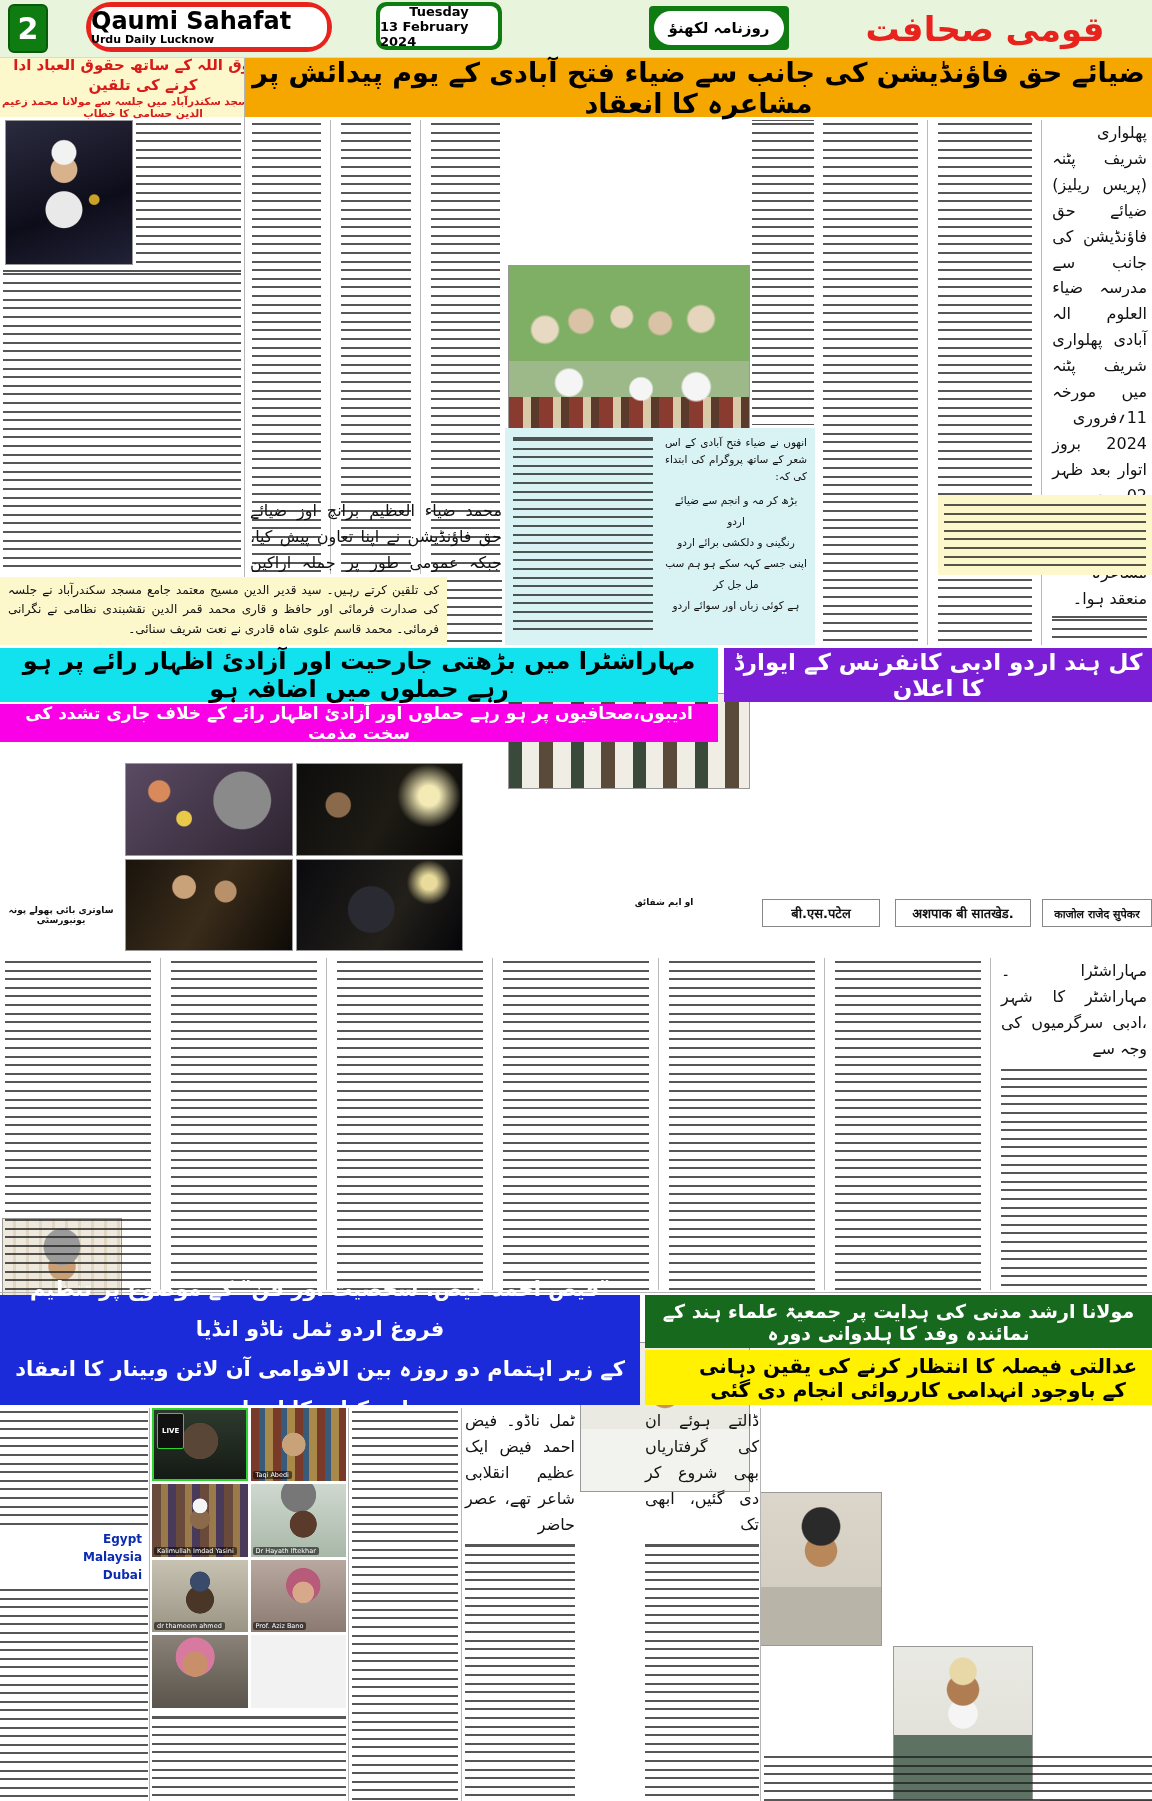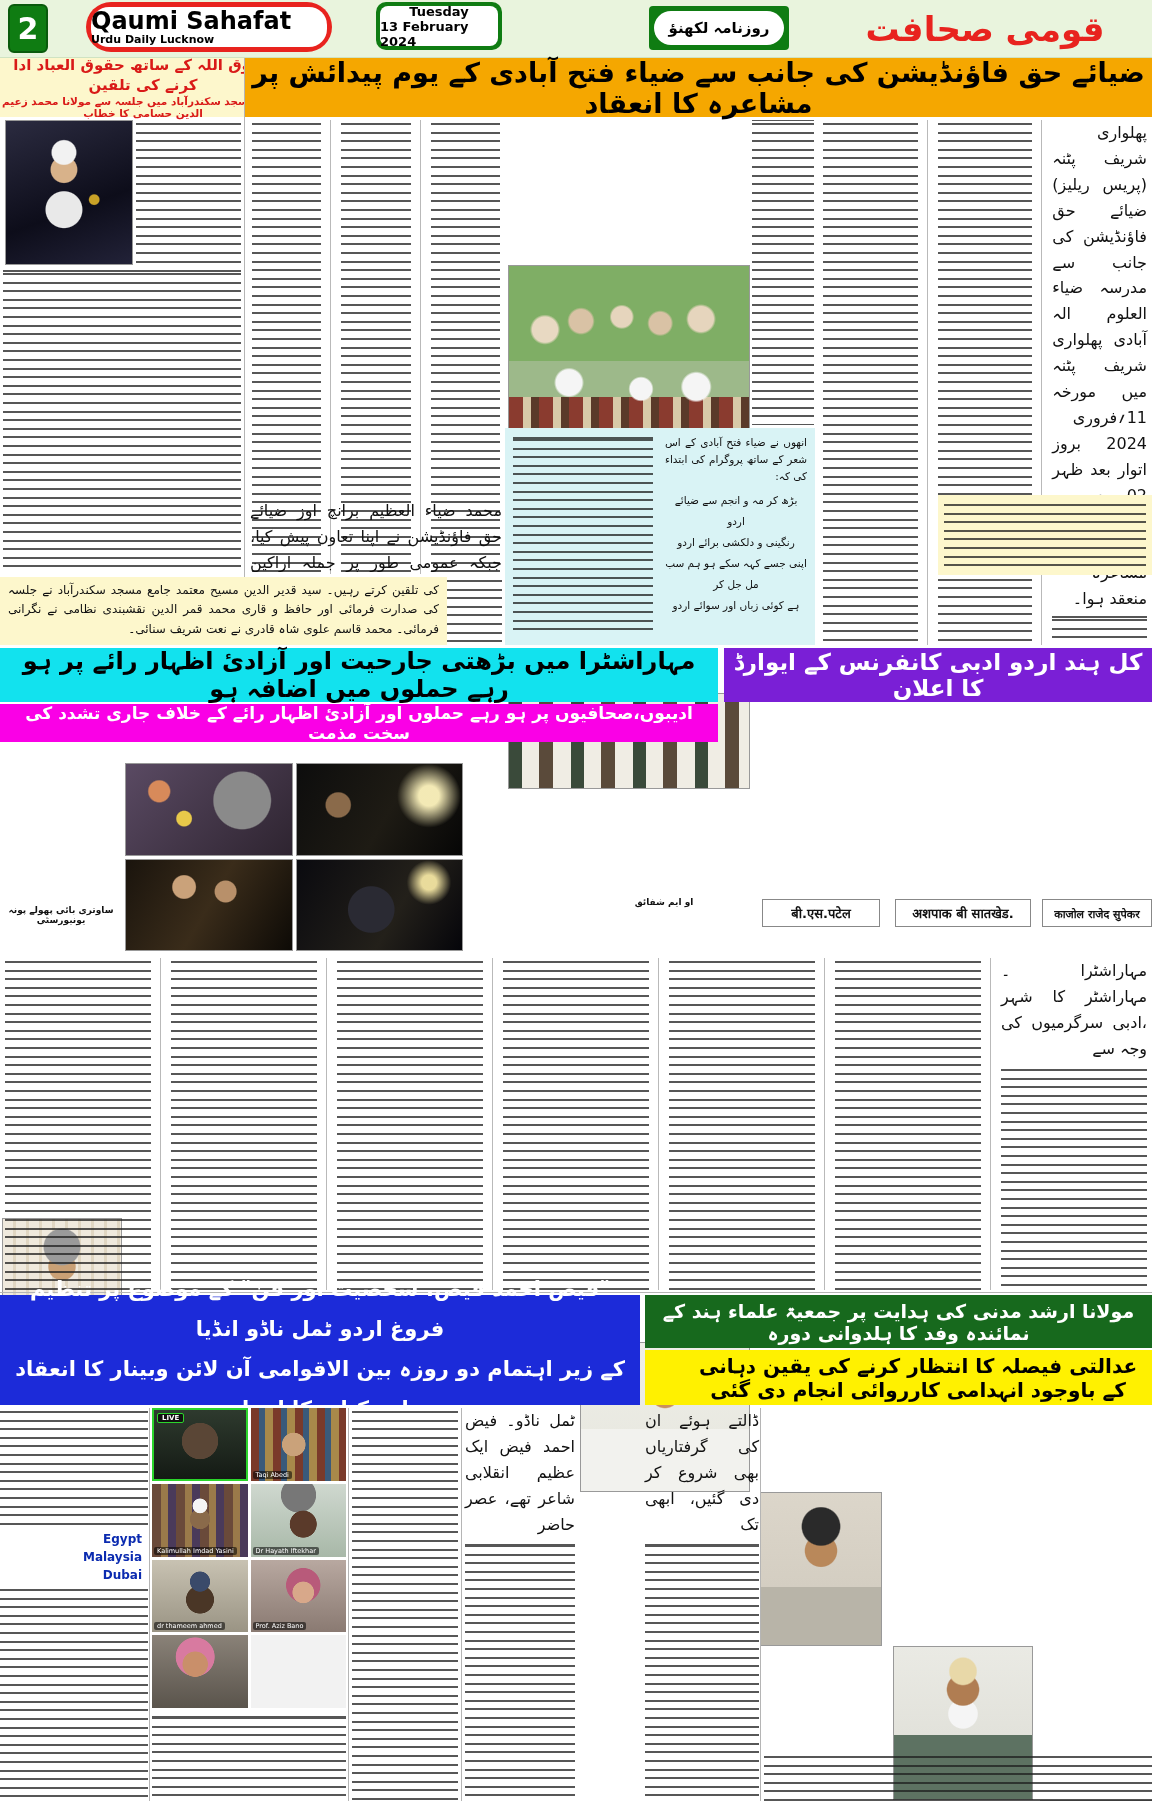--- a/index.html
+++ b/index.html
@@ -35,21 +35,21 @@
   .white-urdu{font-weight:bold;color:#fff;direction:rtl;font-family:"DejaVu Sans",sans-serif;}
   .redtxt{color:#d91a18;}
   
   .photo{overflow:hidden;position:relative;border:1px solid #999;}
   .caption-dev{background:#fff;border:1px solid #888;font-weight:bold;font-size:13px;color:#111;
                display:flex;align-items:center;justify-content:center;}
   .tile{position:relative;overflow:hidden;}
   .tile .lbl{position:absolute;left:2px;bottom:2px;background:rgba(0,0,0,.55);color:#fff;
              font-size:6.5px;padding:0 3px;border-radius:2px;white-space:nowrap;}
   .livebadge{position:absolute;left:3px;top:3px;background:#111;color:#fff;font-size:7px;
-             padding:0 4px;border:1px solid #2bd52b;border-radius:2px;font-weight:bold;}
+             padding:13px 4px;border:1px solid #2bd52b;border-radius:2px;font-weight:bold;}
   .vline{background:#b5b5b5;width:1px;}
   .hline{background:#b5b5b5;height:1px;}
 </style>
 </head>
 <body>
 
 <div id="page">
 
   <div class="abs" id="hdr">
     <div class="abs greenbox ctr" style="left:8px;top:4px;width:36px;height:45px;">

